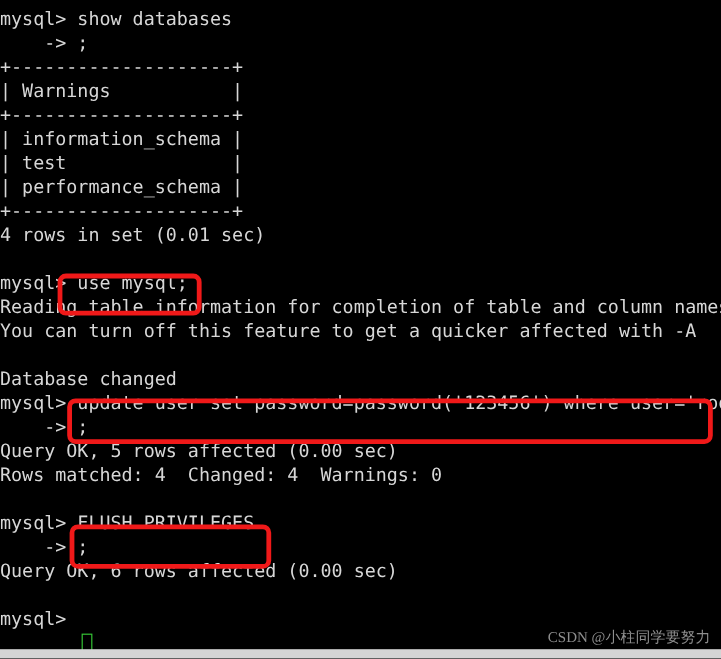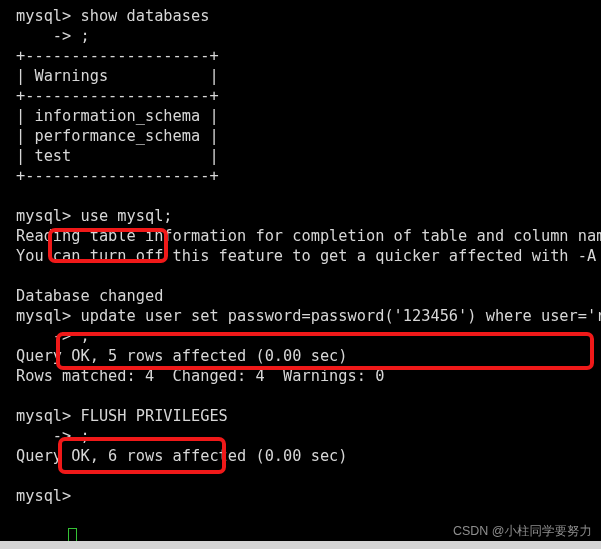--- a/index.html
+++ b/index.html
@@ -15,21 +15,21 @@
     overflow: hidden;
     font-family: "DejaVu Sans Mono", "Liberation Mono", monospace;
   }
   #terminal {
     position: absolute;
     left: 0;
     top: 0;
     width: 601px;
     height: 418px;
     background: #000000;
-    padding: 6px 0 0 16px;
+    padding: 6px 0 0 0;
     box-sizing: border-box;
   }
   .line {
     height: 20px;
     line-height: 20px;
     font-size: 15.3px;
     letter-spacing: 0px;
     color: #d7d7d7;
     white-space: pre;
     font-family: "DejaVu Sans Mono", "Liberation Mono", monospace;
@@ -59,21 +59,21 @@
     border: 1.5px solid #35c235;
     box-sizing: border-box;
     background: transparent;
   }
 
   
   #watermark {
     position: absolute;
     right: 9px;
     top: 523px;
-    font-family: Liberation Sans, sans-serif;
+    font-family: Liberation Serif, serif;
     font-size: 12.5px;
     color: #8e8e8e;
     white-space: pre;
     margin-left: 32px;
   }
 
   
   #bottom-strip {
     position: absolute;
     left: 0;
@@ -88,23 +88,24 @@
 
 <div id="screen">
 
   <div id="terminal">
     <div class="line">mysql&gt; show databases</div>
     <div class="line">    -&gt; ;</div>
     <div class="line">+--------------------+</div>
     <div class="line">| Warnings           |</div>
     <div class="line">+--------------------+</div>
     <div class="line">| information_schema |</div>
+    <div class="line">| test               |</div>
     <div class="line">| performance_schema |</div>
-    <div class="line">| test               |</div>
     <div class="line">+--------------------+</div>
+    <div class="line">4 rows in set (0.01 sec)</div>
     <div class="line blank"></div>
     <div class="line">mysql&gt; use mysql;</div>
     <div class="line">Reading table information for completion of table and column names</div>
     <div class="line">You can turn off this feature to get a quicker affected with -A</div>
     <div class="line blank"></div>
     <div class="line">Database changed</div>
     <div class="line">mysql&gt; update user set password=password('123456') where user='root</div>
     <div class="line">    -&gt; ;</div>
     <div class="line">Query OK, 5 rows affected (0.00 sec)</div>
     <div class="line">Rows matched: 4  Changed: 4  Warnings: 0</div>

